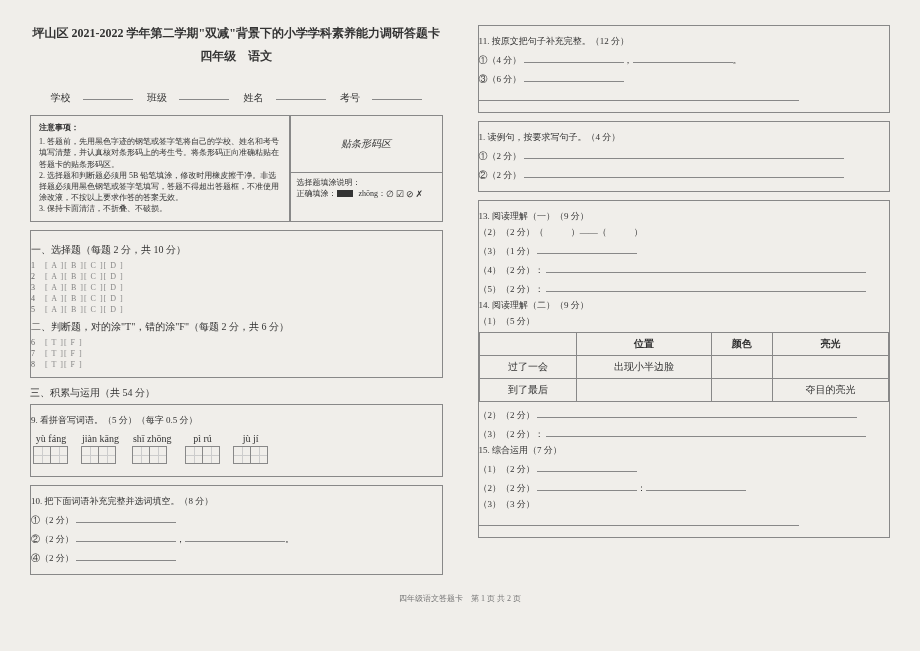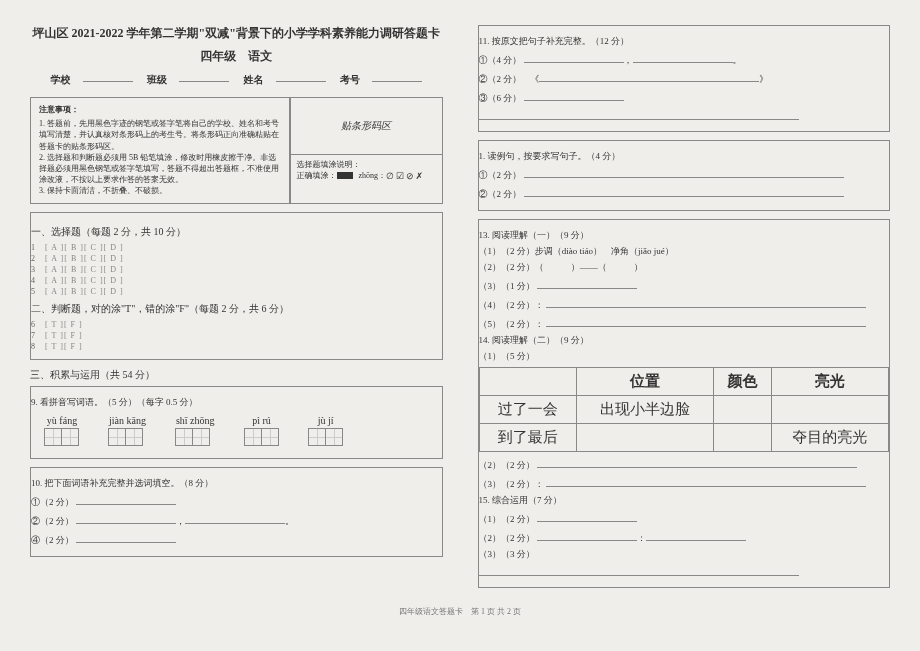--- a/index.html
+++ b/index.html
@@ -8,54 +8,54 @@
       font-size: 10px;
       background: #f0eeea;
       width: 920px;
       height: 651px;
       padding: 25px 30px 15px;
       color: #333;
     }
     .page { display: flex; gap: 35px; }
     .col { flex: 1; }
     .title { text-align: center; font-size: 12px; font-weight: bold; margin-bottom: 6px; }
-    .subtitle { text-align: center; font-size: 12px; font-weight: bold; margin-bottom: 4px; }
+    .subtitle { text-align: center; font-size: 12px; font-weight: bold; margin-bottom: 22px; }
     .info-line { text-align: center; font-size: 10px; margin-bottom: 10px; }
-    .info-line span { margin: 1px 6px; font-weight: bold; }
+    .info-line span { margin: 1px 6px; }
     .uline { border-bottom: 1px solid #888; display: inline-block; min-width: 50px; height: 12px; }
     .uline-long { border-bottom: 1px solid #888; display: inline-block; min-width: 100px; height: 12px; }
     .uline-xlong { border-bottom: 1px solid #888; display: inline-block; min-width: 220px; height: 12px; }
     .uline-full { border-bottom: 1px solid #888; display: inline-block; width: 320px; height: 12px; }
     
     .header-row { display: flex; margin-bottom: 8px; }
     .notice-box { border: 1px solid #888; padding: 6px 8px; font-size: 8px; flex: 1.6; line-height: 1.4; }
     .notice-box .bt { font-weight: bold; margin-bottom: 3px; }
     .barcode-box { border: 1px solid #888; flex: 1; display: flex; flex-direction: column; }
     .barcode-area { flex: 1.4; display: flex; align-items: center; justify-content: center; font-size: 10px; border-bottom: 1px solid #888; font-style: italic; }
     .fill-method { flex: 1; padding: 4px 6px; font-size: 8px; }
     .fill-black { display: inline-block; width: 16px; height: 7px; background: #333; vertical-align: middle; }
     .fill-wrong { display: inline-block; vertical-align: middle; font-size: 9px; letter-spacing: 2px; }
     
     .box { border: 1px solid #888; padding: 6px 0; margin-bottom: 8px; }
     .sec-title { font-size: 10px; font-weight: normal; margin: 6px 0 4px; }
     .bubble-row { font-size: 8px; margin: 2px 0; letter-spacing: 1px; color: #888; }
     .bubble-row .num { display: inline-block; width: 14px; color: #666; }
     
-    .pinyin-row { display: flex; gap: 30px; margin: 6px 14px; }
+    .pinyin-row { display: flex; gap: 14px; margin: 6px 3px; }
     .pinyin-item { text-align: center; }
     .pinyin-txt { font-size: 10px; margin-bottom: 2px; }
     .char-grid { display: flex; }
     .char-cell { width: 18px; height: 18px; border: 1px solid #888; margin-left: -1px; position: relative; }
     .char-cell::before, .char-cell::after { content: ''; position: absolute; background: #ccc; }
     .char-cell::before { left: 50%; top: 0; bottom: 0; width: 0; border-left: 1px dashed #ccc; }
     .char-cell::after { top: 50%; left: 0; right: 0; height: 0; border-top: 1px dashed #ccc; }
     
     .q-line { margin: 3px 0; font-size: 9px; }
     
-    .table { border-collapse: collapse; width: 100%; margin: 4px 0; font-size: 15px; }
+    .table { border-collapse: collapse; width: 100%; margin: 4px 0; font-size: 10px; }
     .table td, .table th { border: 1px solid #888; padding: 4px 6px; text-align: center; height: 20px; }
     
     .footer { text-align: center; font-size: 8px; color: #777; margin-top: 10px; }
   </style>
 </head>
 <body>
 
 <div class="page">
   <div class="col">
     <div class="title">坪山区 2021-2022 学年第二学期"双减"背景下的小学学科素养能力调研答题卡</div>
@@ -147,34 +147,32 @@
       <div class="q-line"><span>①（2 分）</span> <span class="uline-long"></span></div>
       <div class="q-line"><span>②（2 分）</span> <span class="uline-long"></span>，<span class="uline-long"></span>。</div>
       <div class="q-line"><span>④（2 分）</span> <span class="uline-long"></span></div>
     </div>
   </div>
 
   <div class="col">
     <div class="box">
       <div class="q-line">11. 按原文把句子补充完整。（12 分）</div>
       <div class="q-line"><span>①（4 分）</span> <span class="uline-long"></span>，<span class="uline-long"></span>。</div>
-      <div class="q-line"><span>②（2 分）　《</span><span class="uline-xlong"></span><span>》</span></div>
       <div class="q-line"><span>③（6 分）</span> <span class="uline-long"></span></div>
       <div class="q-line"><span class="uline-full"></span></div>
     </div>
 
     <div class="box">
       <div class="q-line">1. 读例句，按要求写句子。（4 分）</div>
       <div class="q-line"><span>①（2 分）</span> <span class="uline-full"></span></div>
       <div class="q-line"><span>②（2 分）</span> <span class="uline-full"></span></div>
     </div>
 
     <div class="box">
       <div class="q-line">13. 阅读理解（一）（9 分）</div>
-      <div class="q-line">（1）（2 分）步调（diào tiáo）　净角（jiǎo jué）</div>
       <div class="q-line">（2）（2 分）（　　　）——（　　　）</div>
       <div class="q-line"><span>（3）（1 分）</span> <span class="uline-long"></span></div>
       <div class="q-line"><span>（4）（2 分）：</span> <span class="uline-full"></span></div>
       <div class="q-line"><span>（5）（2 分）：</span> <span class="uline-full"></span></div>
 
       <div class="q-line">14. 阅读理解（二）（9 分）</div>
       <div class="q-line">（1）（5 分）</div>
       <table class="table">
         <tbody>
             <tr>

